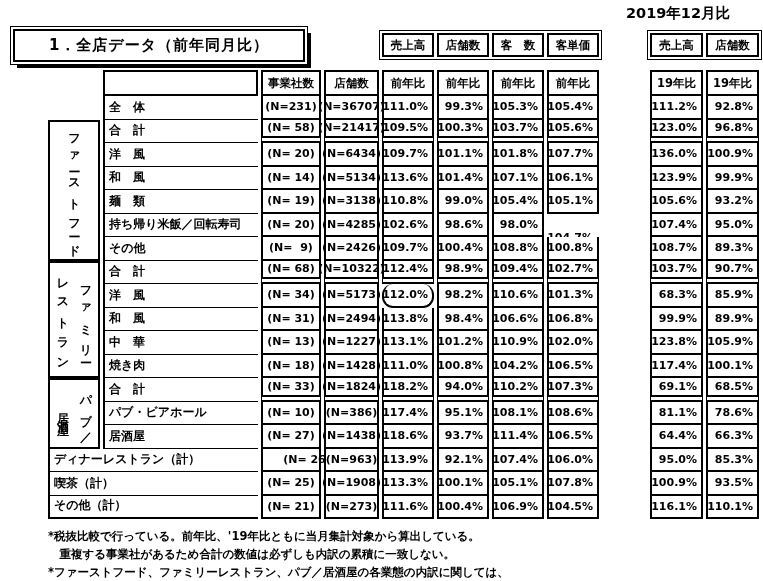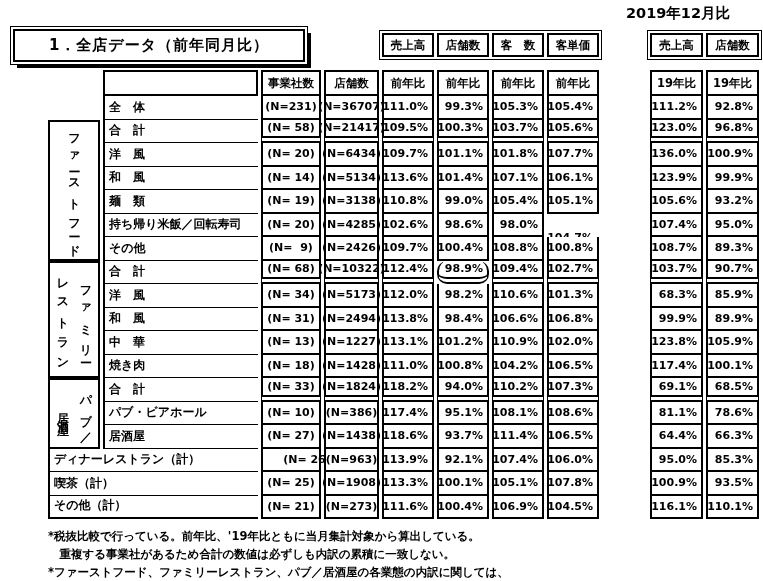--- a/index.html
+++ b/index.html
@@ -238,27 +238,27 @@
       <div class="cell num c" style="grid-area: 8 / 3;">(N=  9)</div>
       <div class="cell num c" style="grid-area: 8 / 4;">(N=2426)</div>
       <div class="cell num r" style="grid-area: 8 / 5;">109.7%</div>
       <div class="cell num r" style="grid-area: 8 / 6;">100.4%</div>
       <div class="cell num r" style="grid-area: 8 / 7;">108.8%</div>
       <div class="cell num r" style="grid-area: 8 / 8;">100.8%</div>
       <div class="cell lbl" style="grid-area: 9 / 2;">合　計</div>
       <div class="cell num c dbl" style="grid-area: 9 / 3;">(N= 68)</div>
       <div class="cell num c dbl" style="grid-area: 9 / 4;">(N=10322)</div>
       <div class="cell num r dbl" style="grid-area: 9 / 5;">112.4%</div>
-      <div class="cell num r dbl" style="grid-area: 9 / 6; border-radius: 10px;">98.9%</div>
+      <div class="cell num r dbl" style="grid-area: 9 / 6;">98.9%</div>
       <div class="cell num r dbl" style="grid-area: 9 / 7;">109.4%</div>
       <div class="cell num r dbl" style="grid-area: 9 / 8;">102.7%</div>
       <div class="cell lbl" style="grid-area: 10 / 2;">洋　風</div>
       <div class="cell num c" style="grid-area: 10 / 3;">(N= 34)</div>
       <div class="cell num c" style="grid-area: 10 / 4;">(N=5173)</div>
-      <div class="cell num r" style="grid-area: 10 / 5;">112.0%</div>
+      <div class="cell num r" style="grid-area: 10 / 5; border-radius: 11px;">112.0%</div>
       <div class="cell num r" style="grid-area: 10 / 6;">98.2%</div>
       <div class="cell num r" style="grid-area: 10 / 7;">110.6%</div>
       <div class="cell num r" style="grid-area: 10 / 8;">101.3%</div>
       <div class="cell lbl" style="grid-area: 11 / 2;">和　風</div>
       <div class="cell num c" style="grid-area: 11 / 3;">(N= 31)</div>
       <div class="cell num c" style="grid-area: 11 / 4;">(N=2494)</div>
       <div class="cell num r" style="grid-area: 11 / 5;">113.8%</div>
       <div class="cell num r" style="grid-area: 11 / 6;">98.4%</div>
       <div class="cell num r" style="grid-area: 11 / 7;">106.6%</div>
       <div class="cell num r" style="grid-area: 11 / 8;">106.8%</div>

